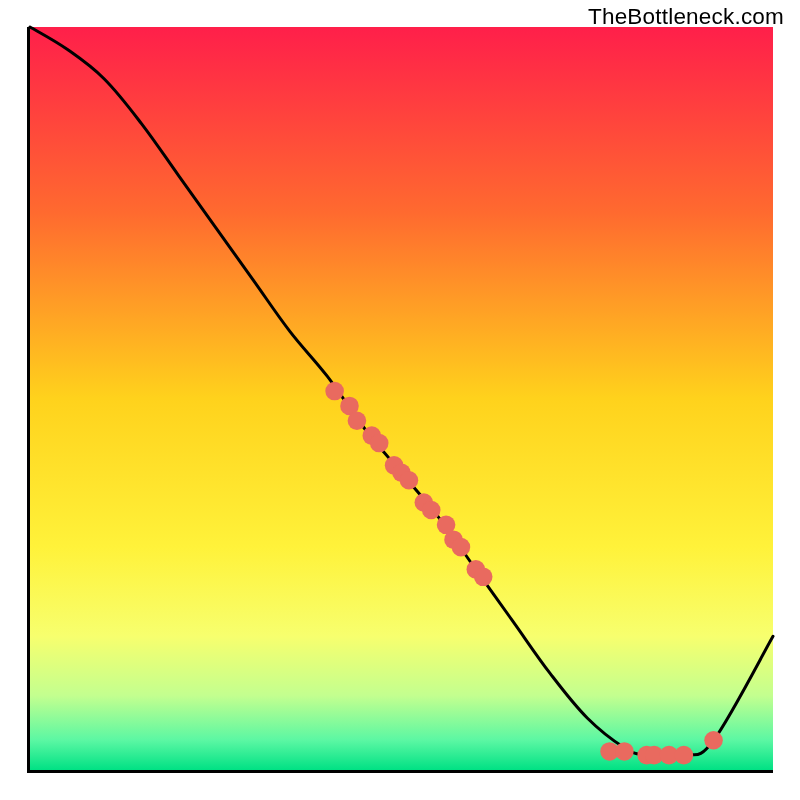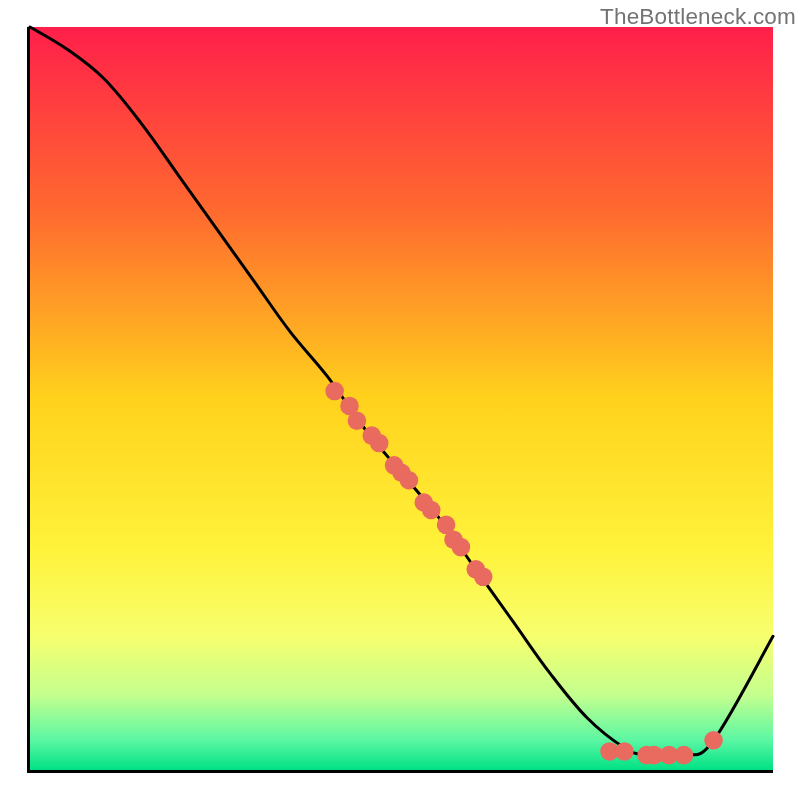--- a/index.html
+++ b/index.html
@@ -11,22 +11,22 @@
     font-family: Arial, Helvetica, sans-serif;
   }
   .outer {
     position: relative;
     width: 800px;
     height: 800px;
   }
   .watermark {
     position: absolute;
     top: 4px;
-    right: 4px;
-    color: #737373;
+    right: 16px;
+    color: #000000;
     font-size: 22.5px;
     font-weight: 500;
     z-index: 20;
     letter-spacing: 0.2px;
   }
   .plot-frame {
     position: absolute;
     left: 27px;
     top: 27px;
     width: 746px;

